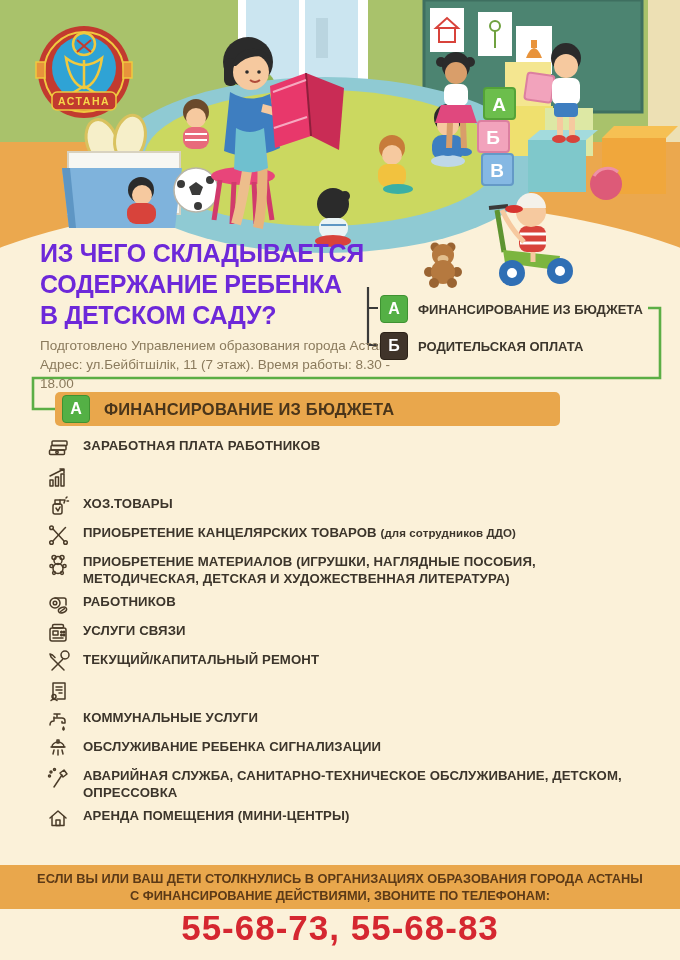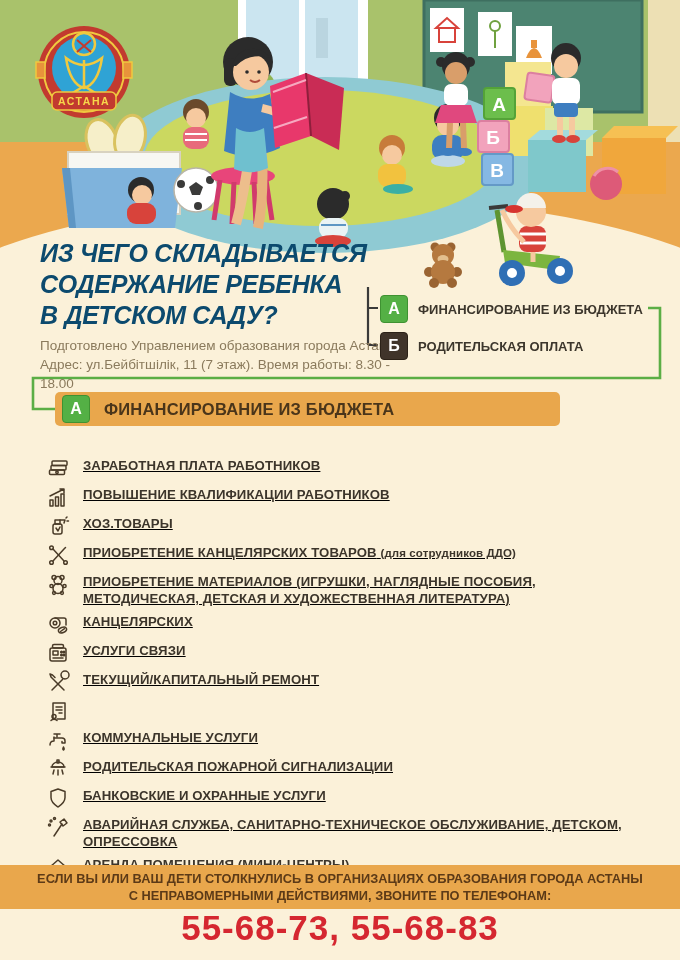--- a/index.html
+++ b/index.html
@@ -4,21 +4,21 @@
 <style>
   html,body{margin:0;padding:0;}
   body{font-family:"Liberation Sans","DejaVu Sans",sans-serif;}
   .poster{position:relative;width:680px;height:960px;background:#FBF1D9;overflow:hidden;}
 
   
   .scene{position:absolute;top:0;left:0;width:680px;height:300px;}
 
   
   .heading{position:absolute;left:40px;top:238px;width:350px;z-index:5;}
-  .heading .line{font-size:25px;font-weight:700;color:#0c4a6e;line-height:31px;letter-spacing:-0.3px;font-style:italic;}
+  .heading .line{font-size:25px;font-weight:700;color:#6d28d9;line-height:31px;letter-spacing:-0.3px;}
   .subinfo{position:absolute;left:40px;top:336px;width:360px;z-index:5;}
   .subinfo .sline{font-size:13.5px;color:#8A7A5C;line-height:19px;}
 
   
   .legend-row{position:absolute;display:flex;align-items:center;z-index:6;}
   .legend-row.a{left:380px;top:295px;}
   .legend-row.b{left:380px;top:332px;}
   .keybox{width:26px;height:26px;border-radius:4px;display:flex;align-items:center;justify-content:center;
           color:#fff;font-weight:700;font-size:16px;flex:0 0 auto;}
   .keybox.green{background:#54B045;border:1px solid #3F9232;}
@@ -27,21 +27,21 @@
 
   .connector{position:absolute;top:0;left:0;z-index:4;pointer-events:none;}
 
   
   .banner{position:absolute;left:55px;top:392px;width:505px;height:34px;background:#E9A74C;
           border-radius:5px;display:flex;align-items:center;z-index:6;}
   .banner .keybox{margin-left:7px;}
   .banner-title{margin-left:14px;font-size:16.5px;font-weight:700;color:#4A351A;letter-spacing:0.2px;}
 
   
-  .list{position:absolute;left:46px;top:458px;width:604px;z-index:5;text-decoration:underline;}
+  .list{position:absolute;left:46px;top:438px;width:604px;z-index:5;}
   .row{display:flex;align-items:flex-start;margin-bottom:7px;min-height:20px;}
   .ic{width:24px;height:24px;flex:0 0 auto;margin-right:13px;margin-top:-2px;}
   .ic svg{width:24px;height:24px;stroke:#4A3B28;fill:none;stroke-width:1.5;stroke-linecap:round;stroke-linejoin:round;}
   .row .txt{font-size:13.2px;font-weight:700;color:#3C352B;line-height:16.5px;letter-spacing:0.1px;}
   .row .note{font-size:11.5px;font-weight:700;margin-top:20px;}
 
   
   .notice{position:absolute;left:0;top:865px;width:680px;height:44px;background:#E9A74C;z-index:5;
           display:flex;flex-direction:column;justify-content:center;}
   .notice .nline{text-align:center;font-size:12.8px;font-weight:700;color:#5C3A17;line-height:17px;}
@@ -307,21 +307,20 @@
       <span class="txt">ЗАРАБОТНАЯ ПЛАТА РАБОТНИКОВ</span>
     </div>
 
     <div class="row">
       <span class="ic"><svg viewBox="0 0 24 24">
         <rect x="4" y="15" width="3" height="6"></rect>
             <rect x="9.5" y="12" width="3" height="9"></rect>
             <rect x="15" y="9" width="3" height="12"></rect>
         <path d="M4,11 L18,4 M18,4 h-4 M18,4 v4"></path>
           </svg></span>
-      <span class="txt">ПОВЫШЕНИЕ КВАЛИФИКАЦИИ РАБОТНИКОВ</span>
     </div>
 
     <div class="row">
       <span class="ic"><svg viewBox="0 0 24 24">
         <rect x="7" y="10" width="9" height="10" rx="2"></rect>
             <rect x="9" y="6" width="5" height="4"></rect>
         <path d="M14,6 h5 l-1,3 M20,4 l1,-1 M21,7 h1.5"></path>
             <path d="M10,14 l2,3 l2,-4"></path>
           </svg></span>
       <span class="txt">ХОЗ.ТОВАРЫ</span>
@@ -354,21 +353,21 @@
     </div>
 
     <div class="row">
       <span class="ic"><svg viewBox="0 0 24 24">
         <circle cx="9" cy="11" r="5"></circle>
             <circle cx="9" cy="11" r="1.8"></circle>
             <path d="M9,6 h9 a2,2 0 0 1 2,2 v5"></path>
         <ellipse cx="16.5" cy="18" rx="4.2" ry="2.6" transform="rotate(-20 16.5 18)"></ellipse>
             <path d="M14.5,19.5 l4,-2.8"></path>
           </svg></span>
-      <span class="txt">КАНЦЕЛЯРСКИХ</span>
+      <span class="txt">РАБОТНИКОВ</span>
     </div>
 
     <div class="row">
       <span class="ic"><svg viewBox="0 0 24 24">
         <rect x="4" y="7" width="16" height="13" rx="2"></rect>
             <rect x="6.5" y="3.5" width="11" height="3.5" rx="1.5"></rect>
         <rect x="7" y="10" width="5" height="4"></rect>
             <circle cx="15.5" cy="11" r="0.8"></circle>
             <circle cx="18" cy="11" r="0.8"></circle>
         <circle cx="15.5" cy="14" r="0.8"></circle>
@@ -406,29 +405,23 @@
       <span class="txt">КОММУНАЛЬНЫЕ УСЛУГИ</span>
     </div>
 
     <div class="row">
       <span class="ic"><svg viewBox="0 0 24 24">
         <path d="M11,3 h2 v3 h-2 z"></path>
             <path d="M6,10 a6,5 0 0 1 12,0 z"></path>
             <path d="M5,10 h14"></path>
         <path d="M8,13 l-1,4 M12,13 v5 M16,13 l1,4"></path>
           </svg></span>
-      <span class="txt">РОДИТЕЛЬСКАЯ ПОЖАРНОЙ СИГНАЛИЗАЦИИ</span>
-    </div>
-
-    <div class="row">
-      <span class="ic"><svg viewBox="0 0 24 24">
-        <path d="M12,3 l7,2.5 v6 c0,5 -4,7.5 -7,9.5 c-3,-2 -7,-4.5 -7,-9.5 v-6 z"></path>
-          </svg></span>
-      <span class="txt">БАНКОВСКИЕ И ОХРАННЫЕ УСЛУГИ</span>
-    </div>
+      <span class="txt">ОБСЛУЖИВАНИЕ РЕБЕНКА СИГНАЛИЗАЦИИ</span>
+    </div>
+
 
     <div class="row">
       <span class="ic"><svg viewBox="0 0 24 24">
         <path d="M8,21 L16,9"></path>
             <path d="M14,7 l4,-3 l3,4 l-4,3 z"></path>
         <circle cx="5" cy="6" r="1"></circle>
             <circle cx="8.5" cy="3.5" r="1"></circle>
             <circle cx="3.5" cy="10" r="1"></circle>
           </svg></span>
       <span class="txt">АВАРИЙНАЯ СЛУЖБА, САНИТАРНО-ТЕХНИЧЕСКОЕ ОБСЛУЖИВАНИЕ, ДЕТСКОМ, ОПРЕССОВКА</span>
@@ -440,17 +433,17 @@
             <path d="M6,10.5 V19.5 h12 V10.5"></path>
             <rect x="10" y="14" width="4" height="5.5"></rect>
           </svg></span>
       <span class="txt">АРЕНДА ПОМЕЩЕНИЯ (МИНИ-ЦЕНТРЫ)</span>
     </div>
 
   </div>
 
   <div class="notice">
     <div class="nline">ЕСЛИ ВЫ ИЛИ ВАШ ДЕТИ СТОЛКНУЛИСЬ В ОРГАНИЗАЦИЯХ ОБРАЗОВАНИЯ ГОРОДА АСТАНЫ</div>
-    <div class="nline">С НЕПРАВОМЕРНЫМИ ДЕЙСТВИЯМИ, ЗВОНИТЕ ПО ТЕЛЕФОНАМ:</div>
+    <div class="nline">С ФИНАНСИРОВАНИЕ ДЕЙСТВИЯМИ, ЗВОНИТЕ ПО ТЕЛЕФОНАМ:</div>
   </div>
   <div class="phones">55-68-73,  55-68-83</div>
 
 </div>
 
 </body></html>

